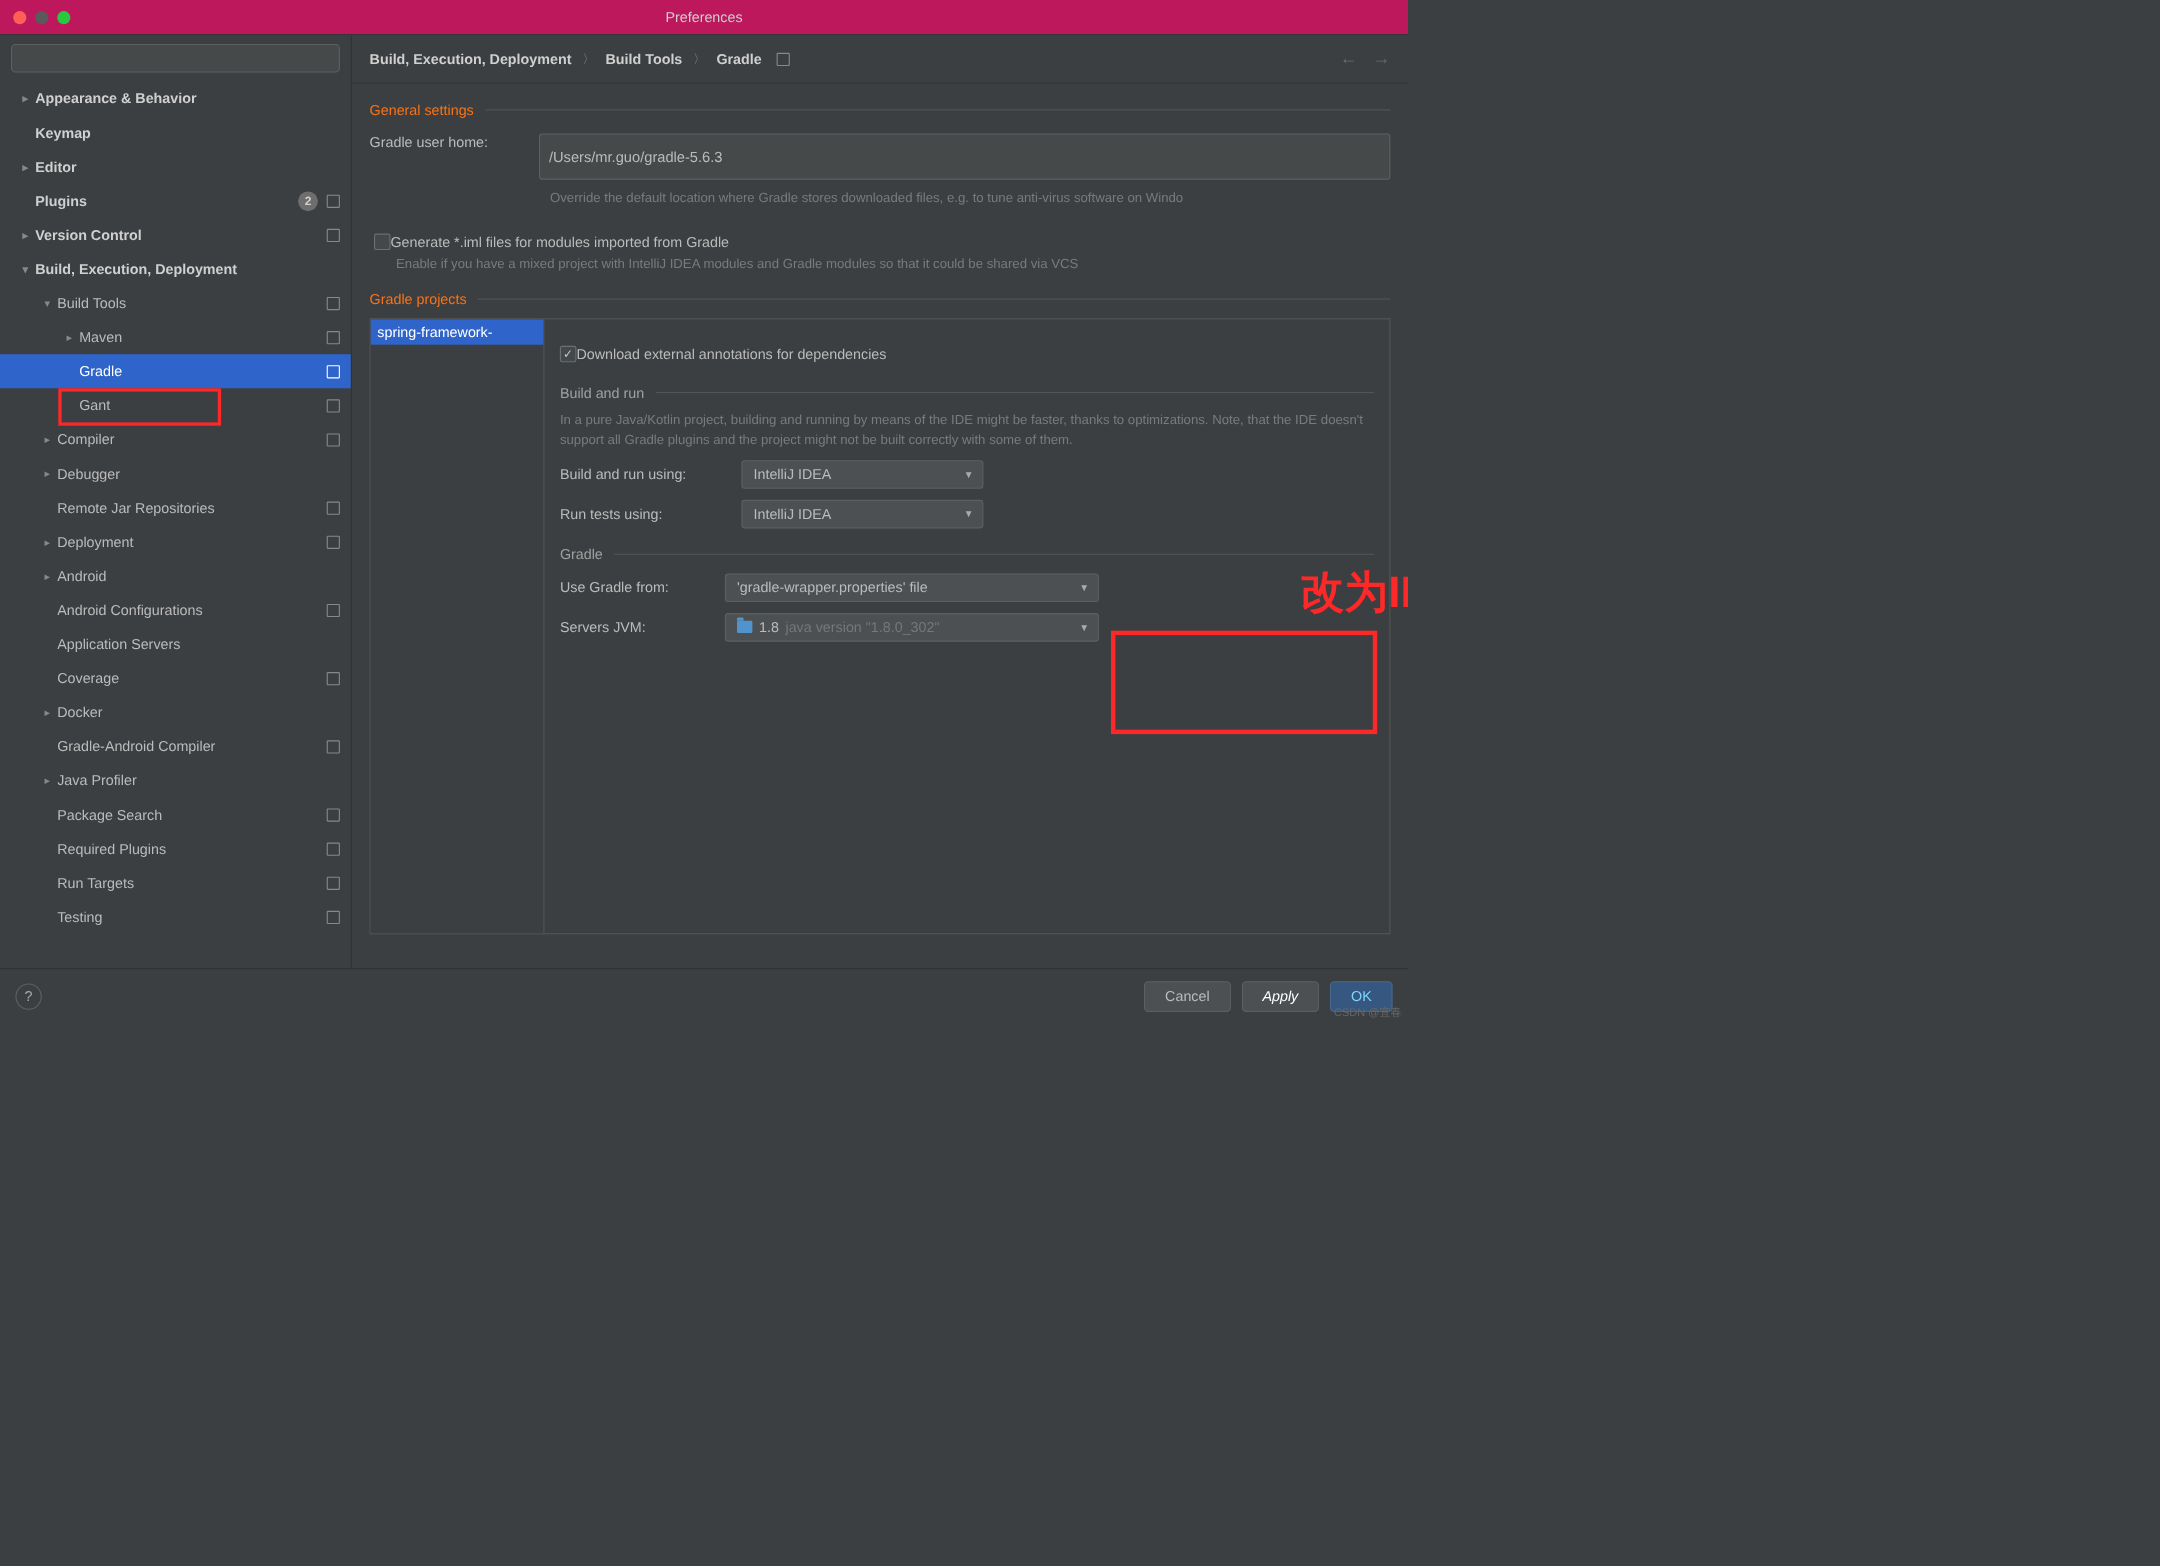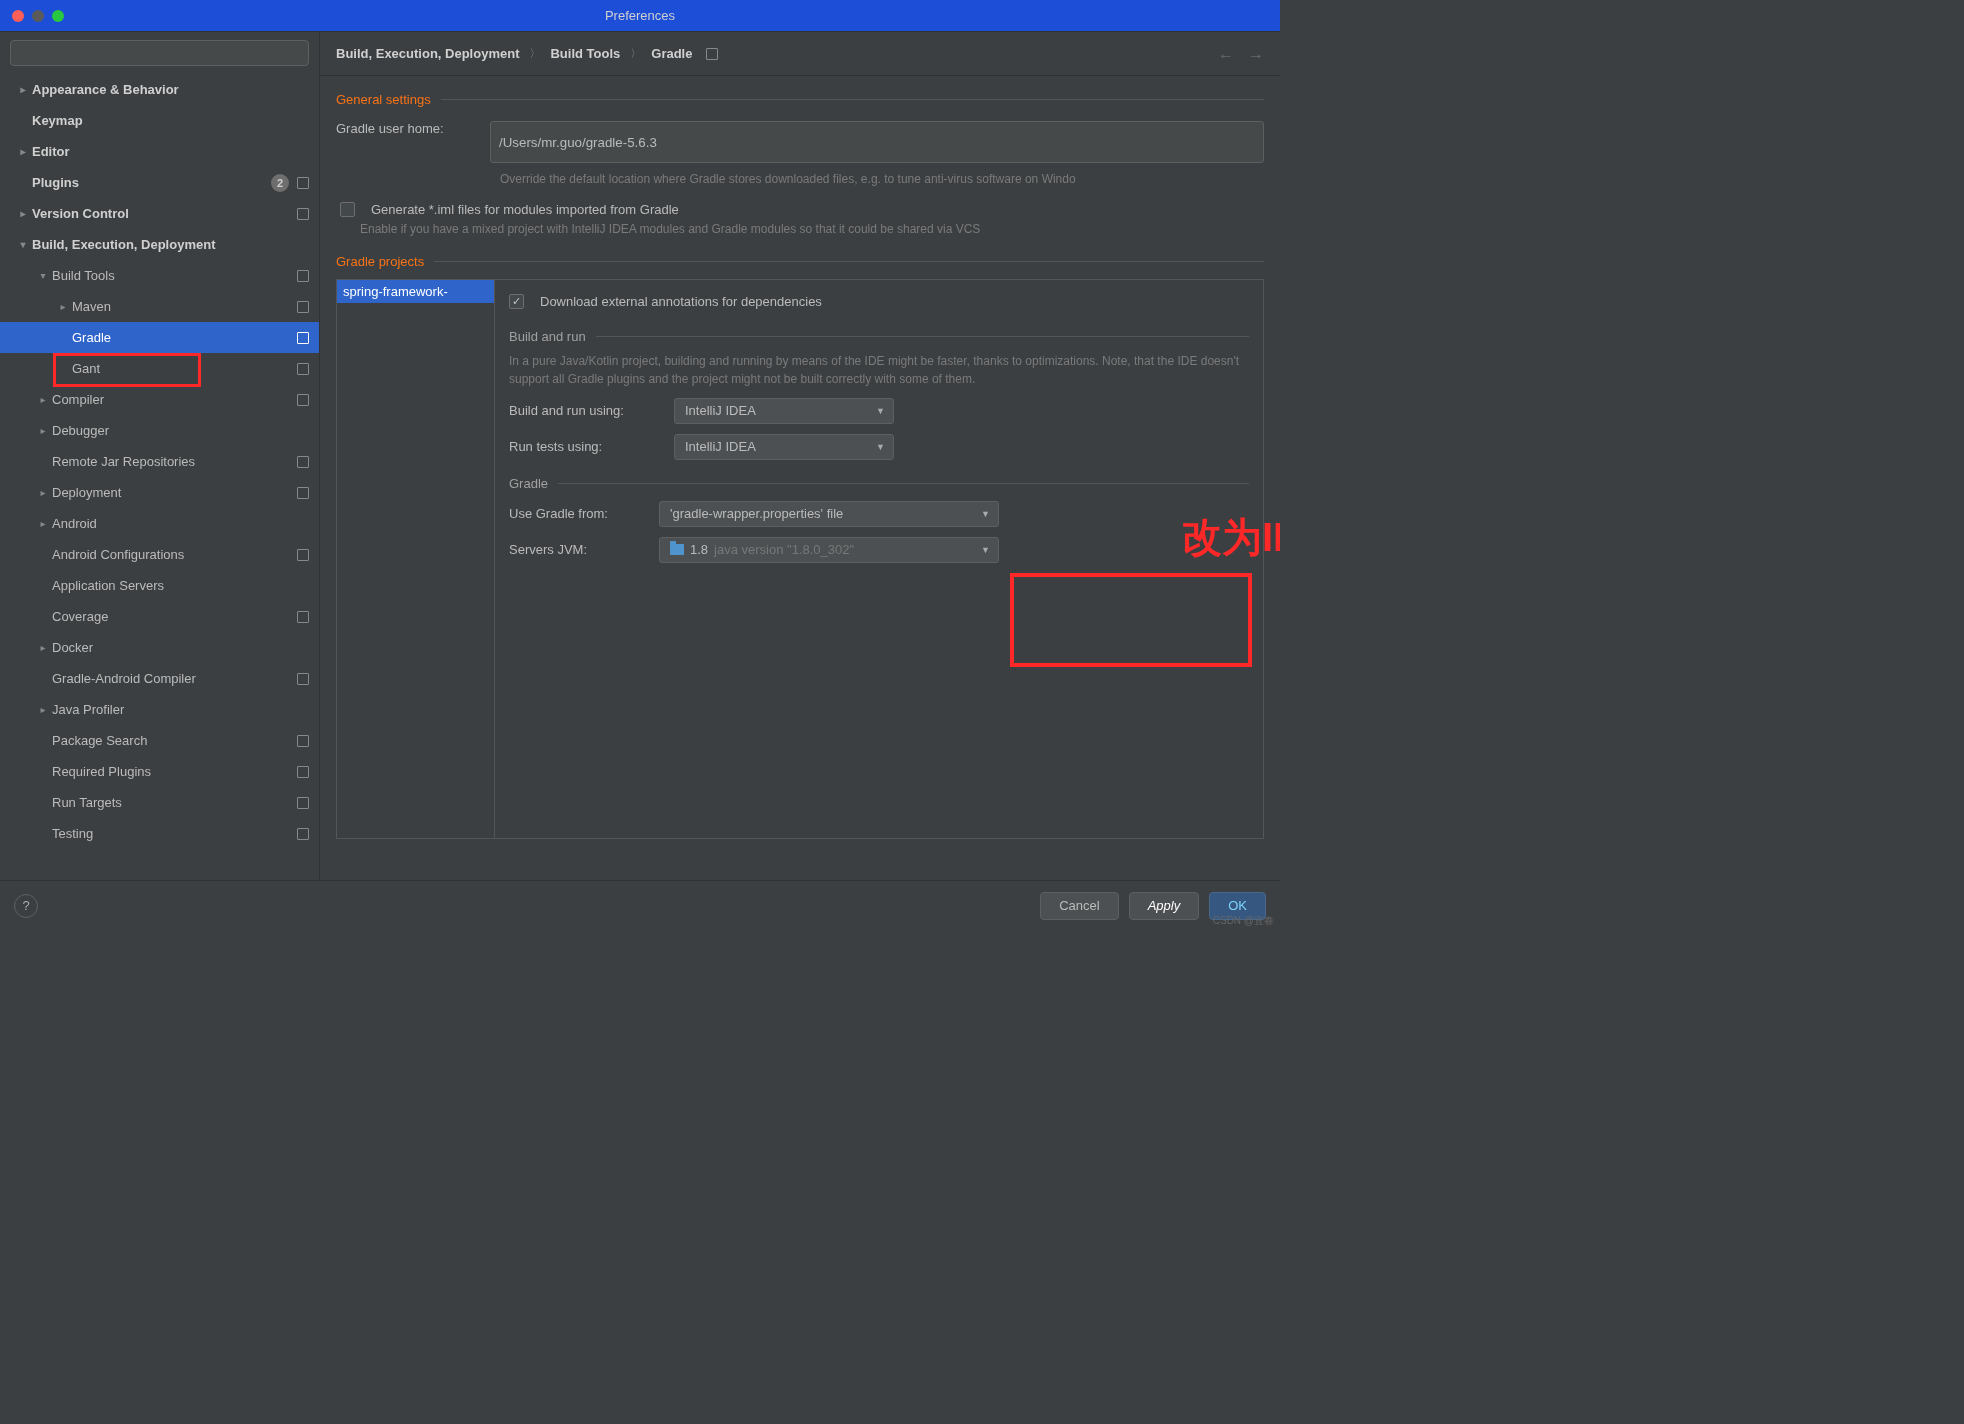--- a/index.html
+++ b/index.html
@@ -11,21 +11,21 @@
     width: 1280px;
     height: 930px;
     overflow: hidden;
     position: relative;
   }
   .titlebar {
     height: 32px;
     display: flex;
     align-items: center;
     padding: 0 12px;
-    background: #1d4ed8;
+    background: #be185d;
     border-bottom: 1px solid #323232;
     position: relative;
   }
   .traffic-lights { display: flex; gap: 8px; }
   .traffic-light { width: 12px; height: 12px; border-radius: 50%; }
   .tl-red { background: #ff5f57; }
   .tl-yellow { background: #5a5a5a; }
   .tl-green { background: #28c840; }
   .title-text { position: absolute; left: 50%; transform: translateX(-50%); color: #cfcfcf; font-weight: 500; }
   .main { display: flex; height: calc(100% - 32px - 50px); }
@@ -106,21 +106,21 @@
     flex: 1;
     background: #45494a;
     border: 1px solid #5e6060;
     border-radius: 3px;
     padding: 4px 8px;
     color: #bbb;
     height: 42px;
   }
   .hint { color: #7a7a7a; padding: 0 16px 8px 180px; font-size: 12px; line-height: 1.4; }
   .hint2 { color: #7a7a7a; padding: 0 16px 10px 40px; font-size: 12px; line-height: 1.4; }
-  .checkbox-row { display: flex; align-items: flex-start; padding: 6px 16px 4px 20px; gap: 16px; color: #bbbbbb; }
+  .checkbox-row { display: flex; align-items: flex-start; padding: 6px 16px 4px 20px; gap: 0; color: #bbbbbb; margin-top: 10px; }
   .checkbox { width: 15px; height: 15px; border: 1px solid #6e6e6e; border-radius: 2px; background: #43494a; display: inline-flex; align-items: center; justify-content: center; font-size: 11px; color: #c8c8c8; }
   .checkbox.checked::after { content: "✓"; }
   .projects-wrap { display: flex; margin: 4px 16px 0 16px; gap: 0; border: 1px solid #555; height: 560px; }
   .project-list { width: 158px; background: #3c3f41; border-right: 1px solid #555; }
   .project-item { background: #2f65ca; color: #fff; padding: 4px 6px; white-space: nowrap; overflow: hidden; }
   .project-panel { flex: 1; padding: 8px 14px; overflow: hidden; position: relative; }
   .subsection-title { display: flex; align-items: center; color: #a0a0a0; margin: 16px 0 8px 0; gap: 10px; }
   .subsection-title .line { flex: 1; height: 1px; background: #555; }
   .desc { color: #7a7a7a; font-size: 12px; line-height: 1.5; margin-bottom: 8px; }
   .dd-row { display: flex; align-items: center; gap: 10px; margin: 10px 0; }

